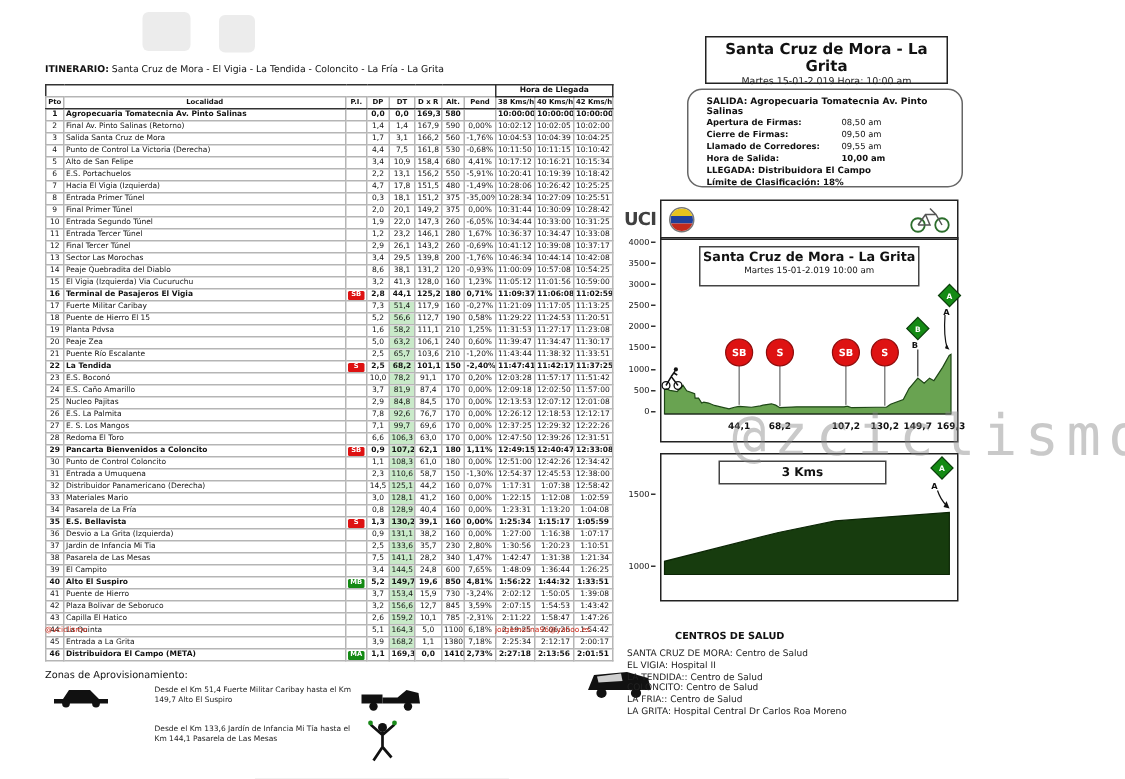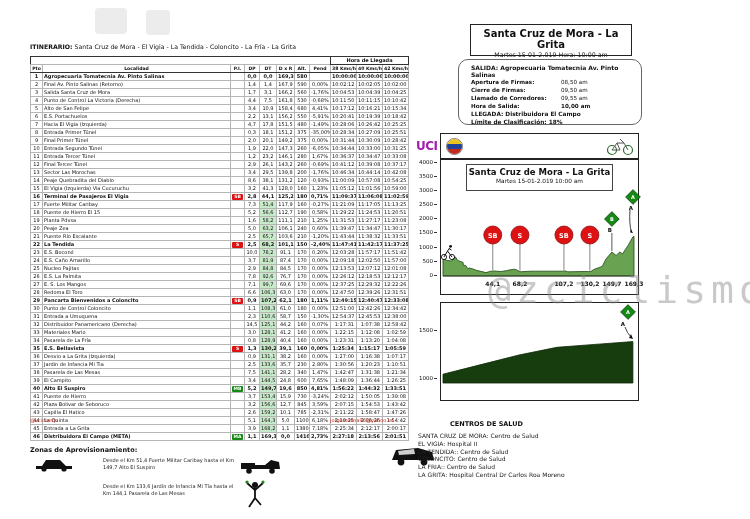--- a/index.html
+++ b/index.html
@@ -27,21 +27,21 @@
   table.route td.t{text-align:right;padding-right:2px;}
   table.route tr.bold td{font-weight:700;}
   table.route td.gr{background:#c9eac9;}
   .badge{display:inline-block;min-width:9px;padding:0 1px;font-size:4.5px;line-height:5.8px;
          color:#fff;text-align:center;font-weight:700;border-radius:1px;}
 
   .red-note{position:absolute;font-size:5px;color:#d03020;top:417px;}
   .red-note.l{left:30px;}
   .red-note.r{left:330px;}
 
-  .zonas-h{position:absolute;left:30px;top:446px;font-size:6.5px;font-weight:700;}
+  .zonas-h{position:absolute;left:30px;top:446px;font-size:6.5px;font-weight:400;}
   .zone-text{position:absolute;font-size:5px;line-height:6.5px;width:138px;color:#222;}
   .z1{left:103px;top:457px;}
   .z2{left:103px;top:483px;}
   .veh{position:absolute;}
 
   
   .stage-box{position:absolute;left:470px;top:24px;width:160px;height:30px;border:1px solid #222;
              text-align:center;background:#fff;}
   .stage-box .t{font-size:10px;font-weight:700;margin-top:3px;}
   .stage-box .d{font-size:6.3px;margin-top:1px;color:#222;}
@@ -54,21 +54,21 @@
   .salida-box{position:absolute;left:458px;top:59px;width:184px;height:66px;border:1px solid #666;
               border-radius:10px;padding:4px 0 0 12px;box-sizing:border-box;}
   .salida-box .head{font-size:6px;font-weight:700;}
   .sal-row{position:relative;font-size:5.6px;line-height:8px;}
   .sal-lbl{font-weight:700;}
   .sal-val{position:absolute;left:90px;}
   .sal-val.strong{font-weight:700;}
   .salida-box .foot{font-size:5.8px;font-weight:700;line-height:8px;}
 
   .uci-band{position:absolute;left:440px;top:133px;width:197px;height:25px;border:1px solid #222;}
-  .uci-txt{position:absolute;left:-25px;top:5px;font-size:12px;font-weight:700;color:#a21caf;
+  .uci-txt{position:absolute;left:-25px;top:5px;font-size:12px;font-weight:700;color:#404040;
            letter-spacing:-0.5px;}
   .emblem{position:absolute;left:5px;top:4px;width:15px;height:15px;border-radius:50%;
           border:1px solid #777;overflow:hidden;}
   .emblem .s1{height:5px;background:#e8c31d;}
   .emblem .s2{height:5px;background:#20409a;}
   .emblem .s3{height:5px;background:#c22a1d;}
   .race-title{position:absolute;left:28px;top:7px;font-size:8px;font-weight:700;width:135px;}
   .bike-logo{position:absolute;right:4px;top:2px;}
 
   .profile-box{position:absolute;left:440px;top:158px;width:197px;height:135px;border:1px solid #222;}
@@ -863,20 +863,21 @@
   </div>
 
   <div class="watermark">@zciclismo</div>
 
   <div class="ylabels fin" id="final-ylabels">
       <div class="ylab" style="top: 24.8px;">1500<span class="tick"></span></div>
       <div class="ylab" style="top: 72.8px;">1000<span class="tick"></span></div>
     </div>
 
   <div class="final-box">
+    <div class="final-label">3 Kms</div>
     <svg id="final-svg" width="197" height="97" viewBox="0 0 197 97">
         <polygon points="2,80 2.0,71.2 40.0,61.6 78.0,52.0 115.9,44.3 153.9,41.4 191.9,38.6 191.9,80" fill="#173c0e" stroke="#0c2606" stroke-width="0.8"></polygon>
         <rect x="181.8" y="3.8" width="10.4" height="10.4" transform="rotate(45 187 9)" fill="#148a14" stroke="#0a3d0a" stroke-width="0.8"></rect>
         <text x="187" y="11" text-anchor="middle" font-size="5" font-weight="bold" fill="#fff">A</text>
         <text x="182" y="23" text-anchor="middle" font-size="5.5" font-weight="bold" fill="#111">A</text>
         <path d="M184 24 Q 186 30 190 34" stroke="#111" stroke-width="0.8" fill="none"></path>
         <polygon points="188,35 192,36 190,31" fill="#111"></polygon>
       </svg>
   </div>
 

